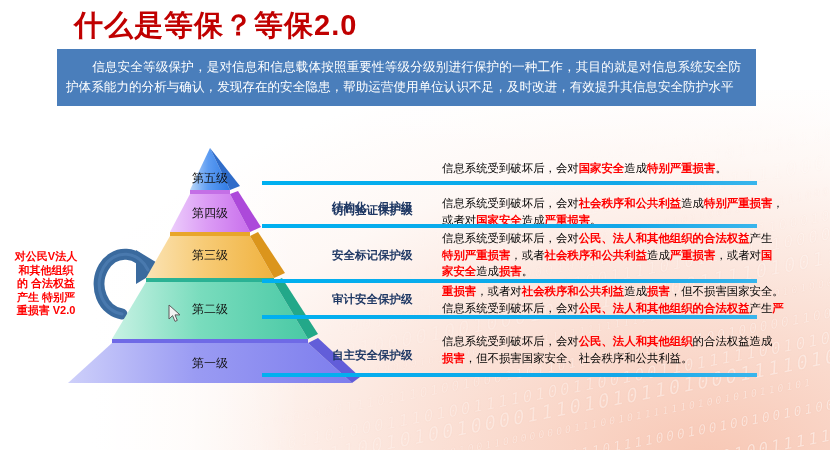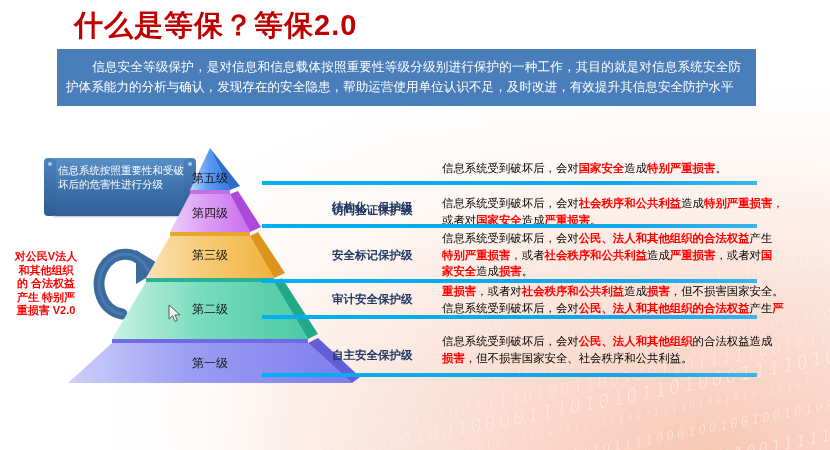--- a/index.html
+++ b/index.html
@@ -143,30 +143,20 @@
         <div class="brow" style="font-size: 19px; line-height: 16px; margin-left: 0px; opacity: 0.87;">0111100011100000011000001111010100011001001110100000100111000100000111</div>
       </div>
     <div class="topfade"></div>
     <div class="leftfade"></div>
   </div>
 
   <div class="title">什么是等保？等保2.0</div>
 
   <div class="intro"><span class="ind"></span><span>信息安全等级保护，是对信息和信息载体按照重要性等级分级别进行保护的一种工作，其目的就是对信息系统安全防护体系能力的分析与确认，发现存在的安全隐患，帮助运营使用单位认识不足，及时改进，有效提升其信息安全防护水平</span></div>
 
-  <div class="callout">
-    <div class="plate"></div>
-    <div class="bracket l">
-        <span class="stud l"></span>
-      </div>
-    <div class="bracket r">
-        <span class="stud r"></span>
-      </div>
-    <div class="ctext">信息系统按照重要性和受破坏后的危害性进行分级</div>
-  </div>
 
   <div class="rednote" id="rednote" style="color: rgb(255, 0, 0); text-align: center;">
       <div>对公民V法人</div>
       <div>和其他组织</div>
       <div>的 合法权益</div>
       <div>产生 特别严</div>
       <div>重损害  V2.0</div>
     </div>
 
   <div class="arrow">

